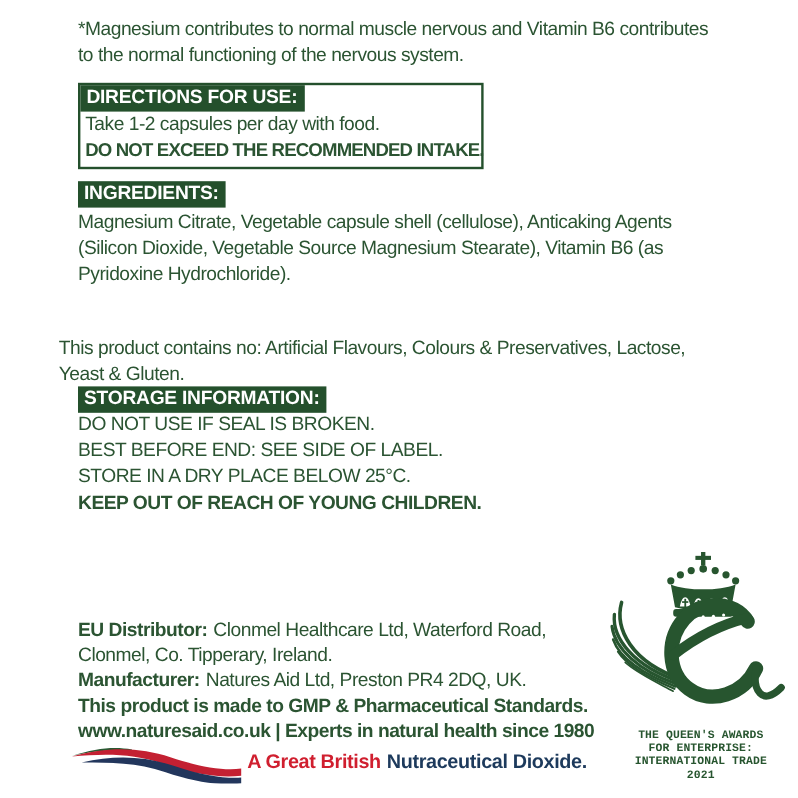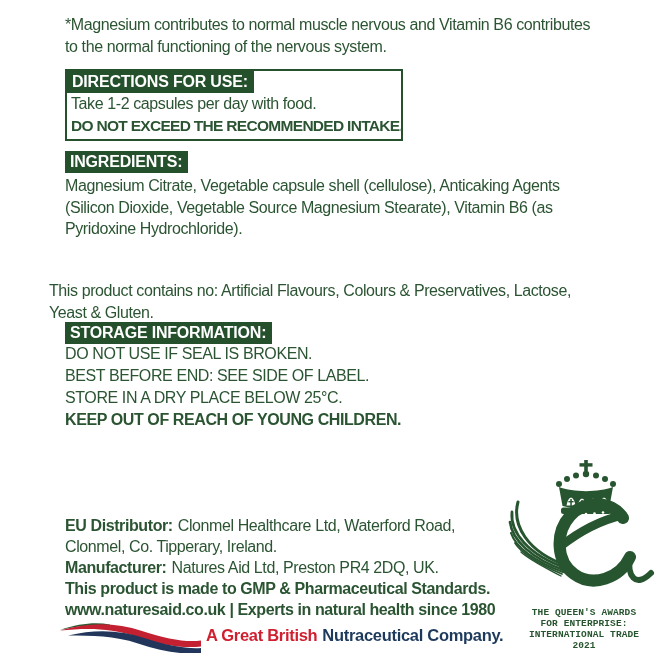--- a/index.html
+++ b/index.html
@@ -83,21 +83,21 @@
     <div class="ln bold">www.naturesaid.co.uk | Experts in natural health since 1980</div>
   </div>
 
   <svg id="swoosh" class="abs" viewBox="0 0 145 34">
     <path fill="#2a5a33" d="M2,11 C22,4 38,3 52,5.5 L52,7.5 C38,5.5 22,6.5 2,11 Z"></path>
     <path fill="#c32032" d="M2,11.5 C32,3 58,3.5 84,12 C108,20 128,23.5 143,21.5 L143,27.5 C124,29.5 102,26 78,17.5 C52,8.5 28,9 2,11.5 Z"></path>
     <path fill="#22365c" d="M10,16.5 C38,10 62,11 88,19.5 C110,27 130,30 143,29 L143,34 C126,36 104,32.5 80,24.5 C56,16.5 34,16.5 10,16.5 Z"></path>
   </svg>
 
   <div id="company" class="abs">
-    <span class="red">A Great British</span><span class="navy">Nutraceutical Company.</span>
+    <span class="red">A Great British</span><span class="navy">Nutraceutical Dioxide.</span>
   </div>
 
   <div id="award" class="abs">
     <svg width="156" height="142" viewBox="0 0 156 142">
       <g fill="#27552f">
 
         <g transform="translate(80,2)">
           <rect x="-1.8" y="0" width="3.6" height="11"></rect>
           <rect x="-6.5" y="3.2" width="13" height="3.4"></rect>
           <circle cx="0" cy="14" r="3.2"></circle>

